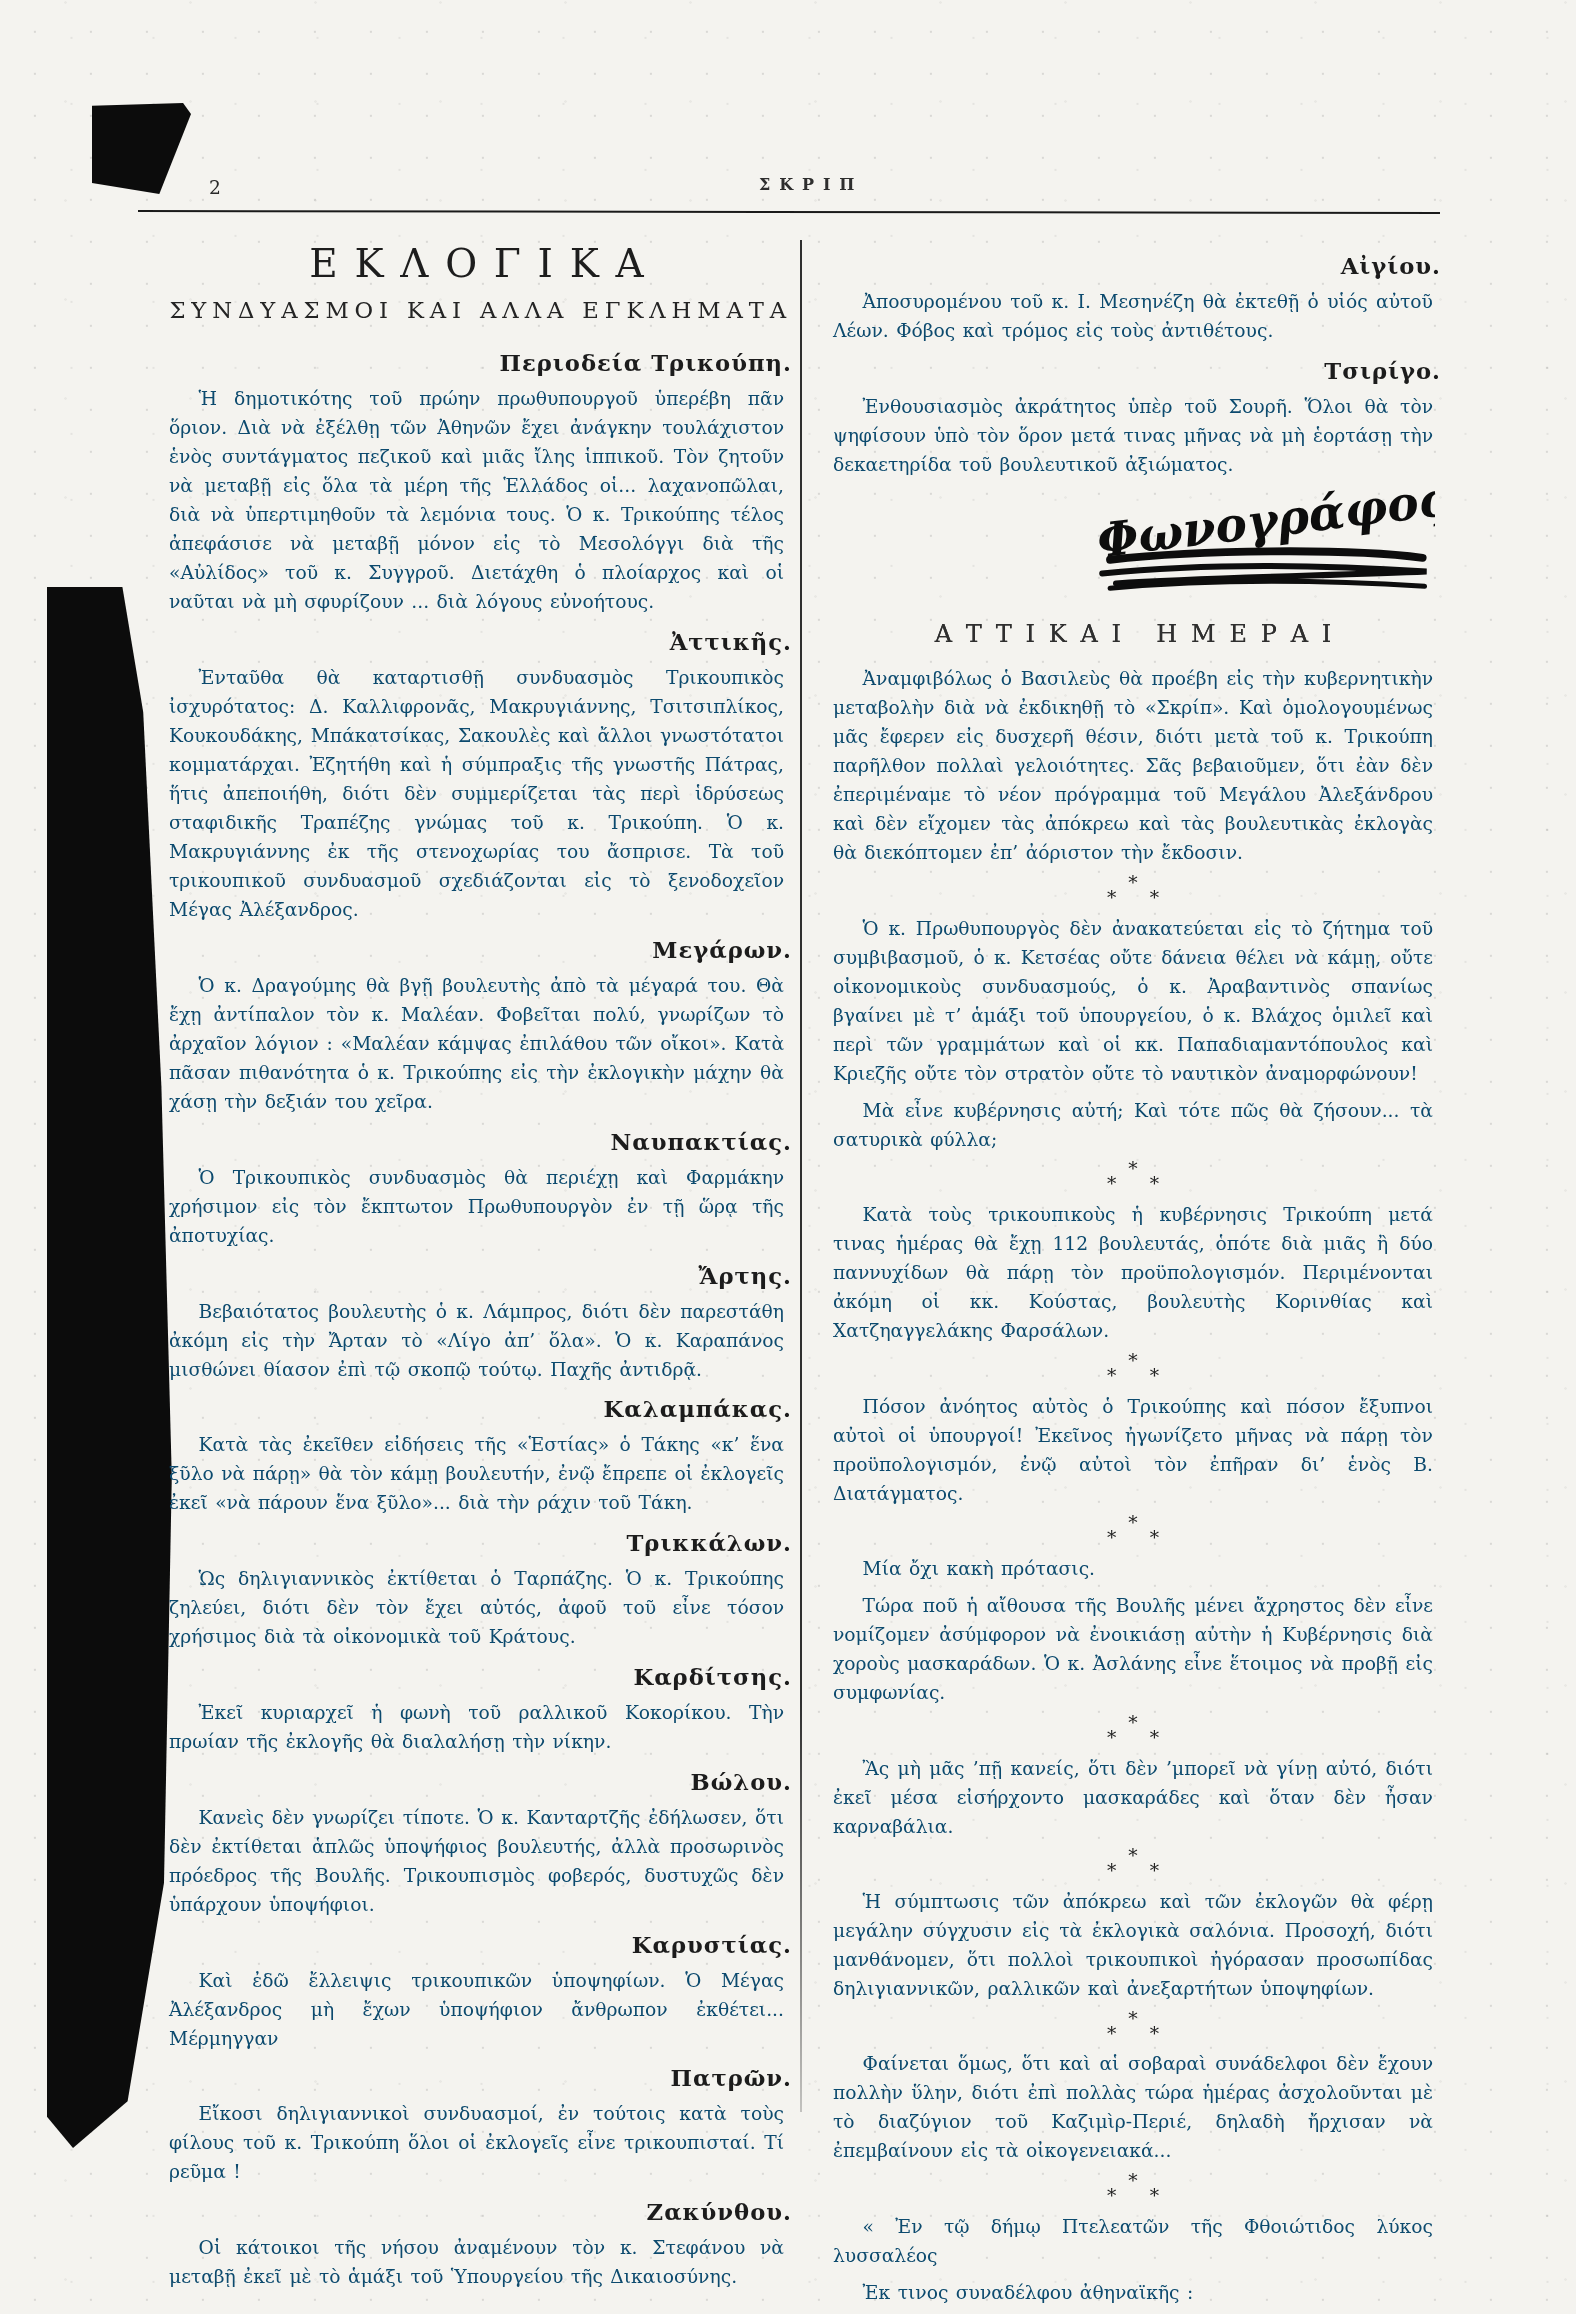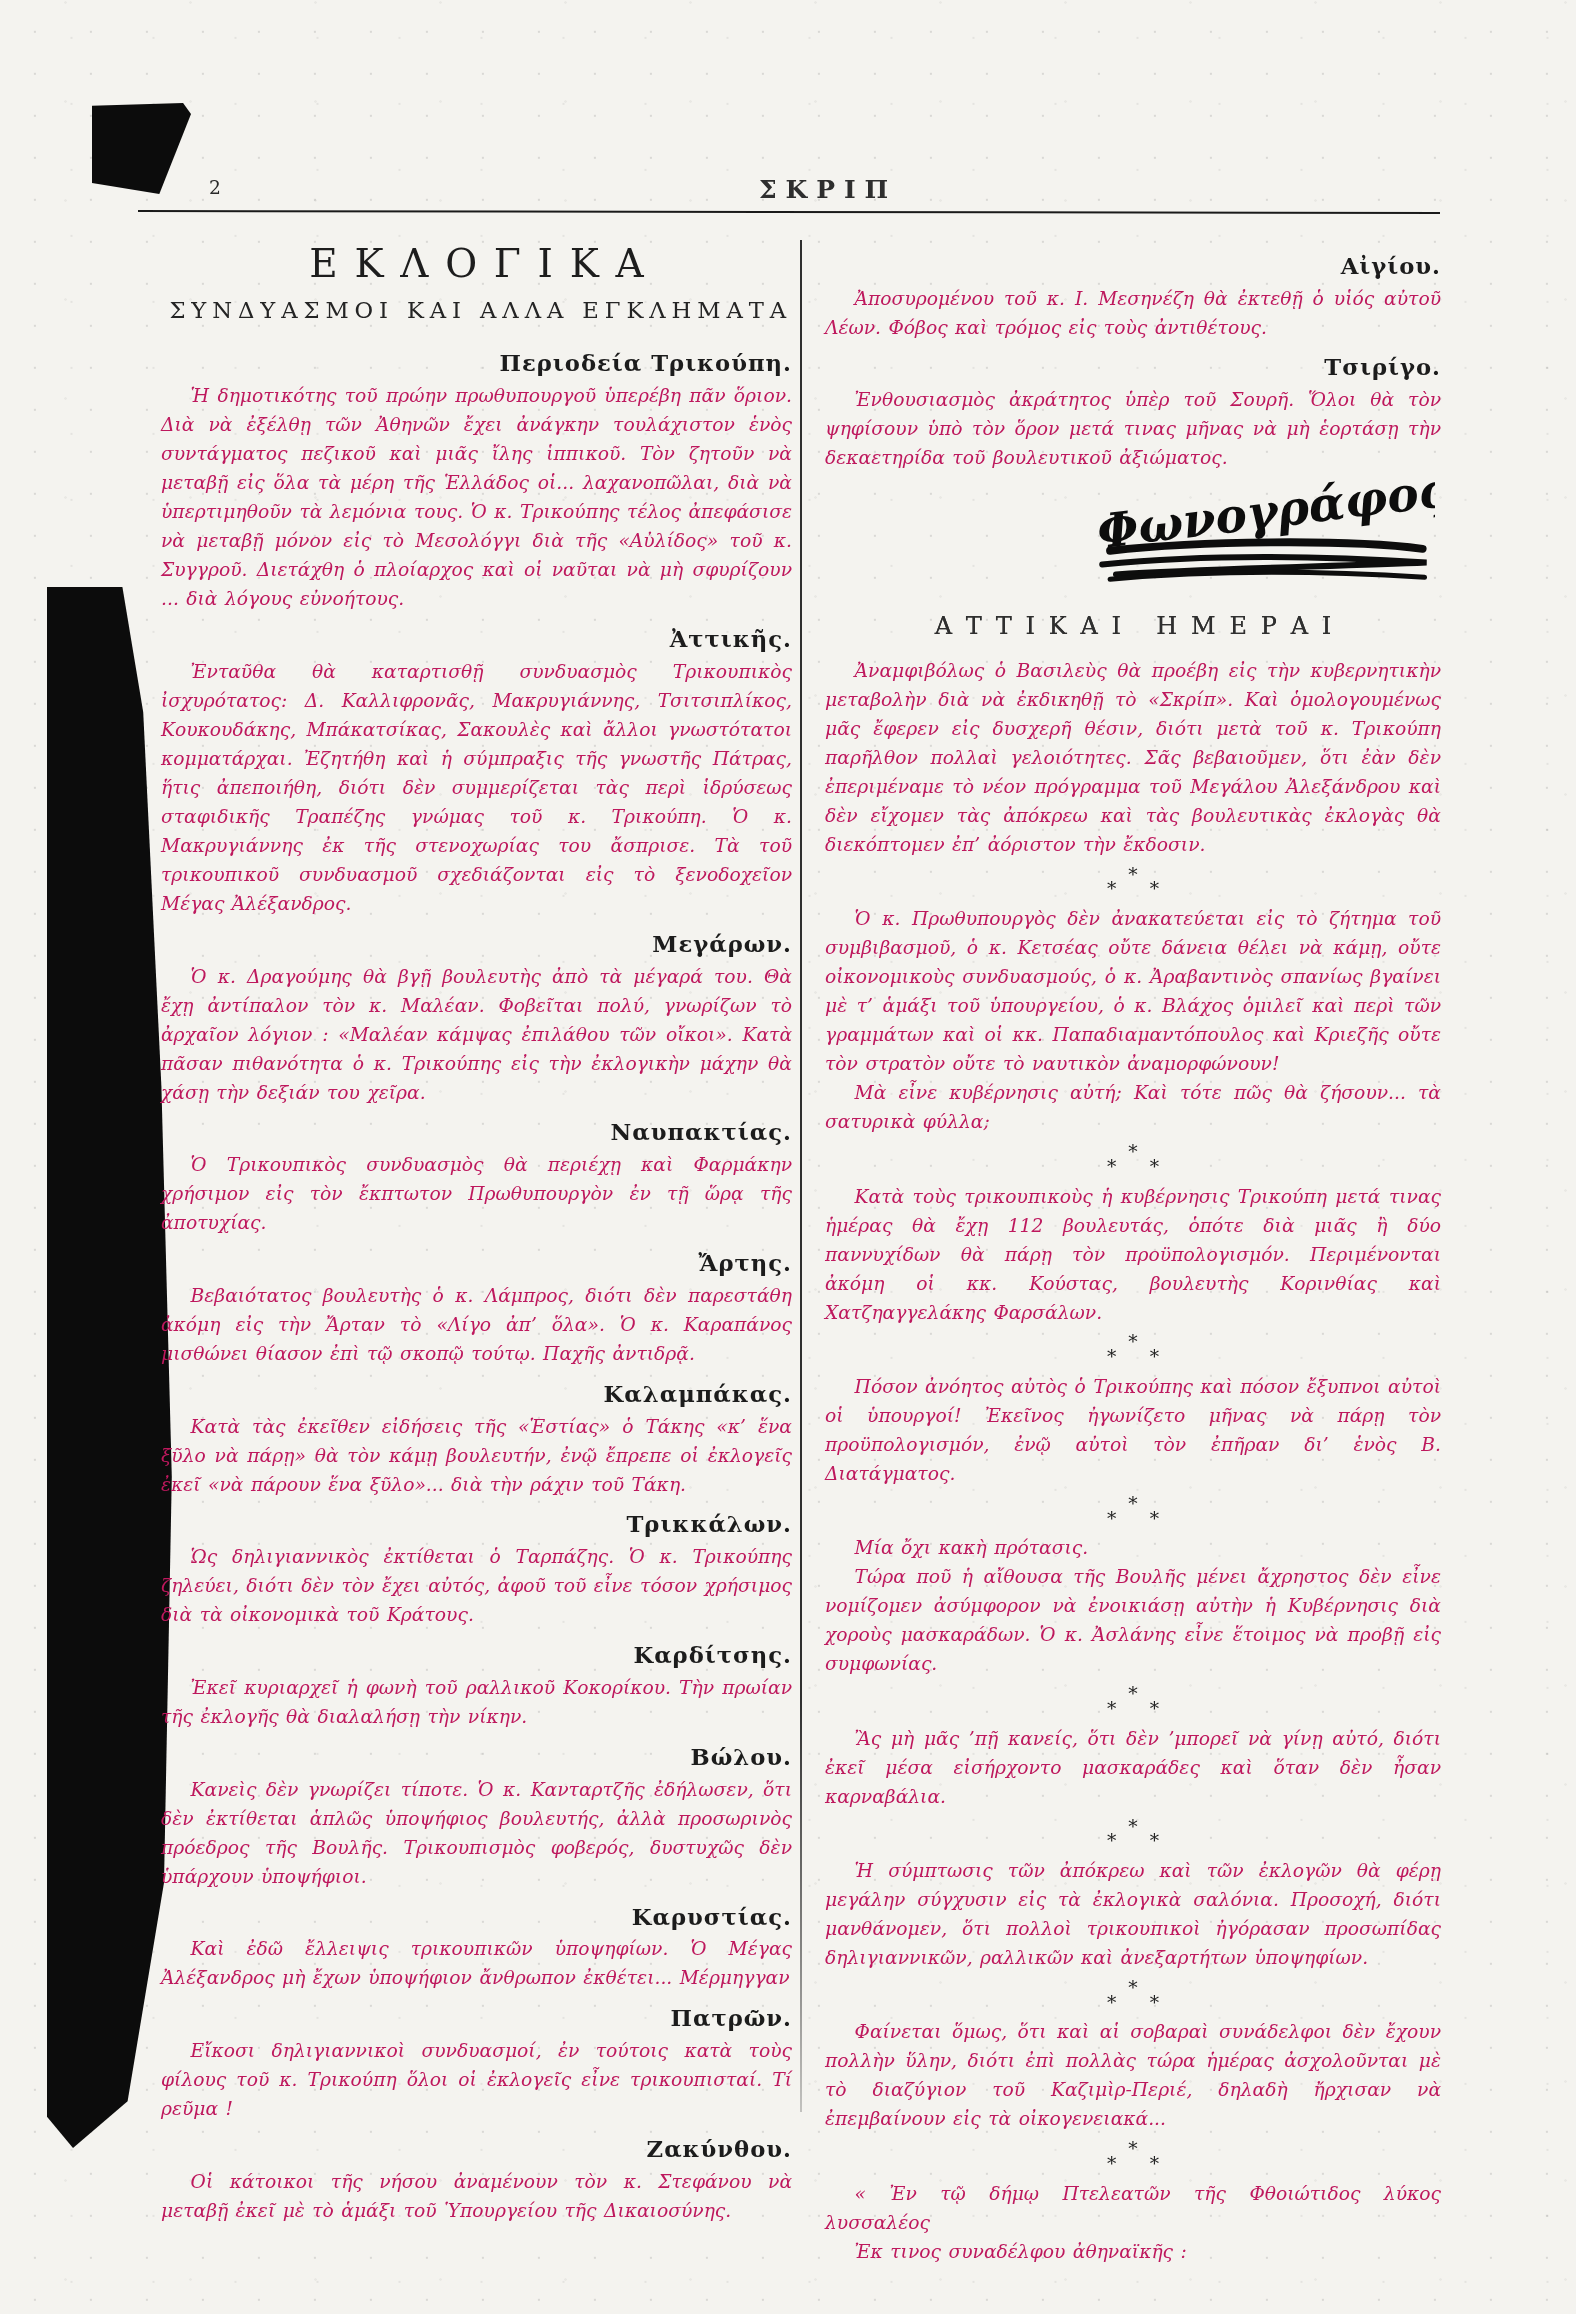--- a/index.html
+++ b/index.html
@@ -32,21 +32,21 @@
   .artifact.band{
     left:47px;top:587px;width:130px;height:1561px;
     clip-path:polygon(0 0,58% 0,74% 8%,88% 32%,96% 57%,90% 83%,62% 97%,20% 100%,0 98%);
   }
   .folio-num{
     position:absolute;left:209px;top:177px;
     font-size:18.7px;color:#2a2a2a;
   }
   .masthead{
     position:absolute;left:759px;top:175px;
-    font-size:25px;letter-spacing:8.9px;color:#2e2e2e;font-weight:bold;
+    font-size:16px;letter-spacing:8.9px;color:#2e2e2e;font-weight:bold;
   }
   .top-rule{
     position:absolute;left:138px;top:211px;width:1302px;height:2px;
     background:#1a1a1a;transform:rotate(.08deg);
   }
   .col-divider{
     position:absolute;left:800px;top:240px;width:2px;height:1872px;
     background:linear-gradient(#2f2f2f 0 78%, rgba(47,47,47,.55) 92%, rgba(47,47,47,.25));
   }
   .col{position:absolute;top:234px;}
@@ -60,24 +60,23 @@
   }
   h2.article-subtitle{
     font-size:22.7px;font-weight:400;letter-spacing:5.9px;text-indent:5.9px;
     text-align:right;color:#242424;margin:0 0 27px 0;
   }
   h3.sec{
     font-size:22.7px;font-weight:bold;text-align:right;
     color:#1c1c1c;margin:12.8px 0 4.9px 0;letter-spacing:1px;
   }
   p.body{
-    font-size:18.7px;line-height:29px;margin:0;
-    text-align:justify;text-indent:29.6px;color:#be185d;
+    font-size:18.7px;line-height:29px;margin:8px;
+    text-align:justify;text-indent:29.6px;color:#0c4a6e;
     word-spacing:1.5px;
-    font-style:italic;
   }
   .signature-wrap{
     text-align:right;margin:5.9px 5.9px 2px 0;height:116px;
   }
   .feature-title{
     font-size:24px;font-weight:400;text-align:center;
     letter-spacing:13.8px;text-indent:13.8px;color:#2f2f2f;
     margin:17.7px 0 15.8px 0;
     text-shadow:0 0 0.6px #2f2f2f;
   }

